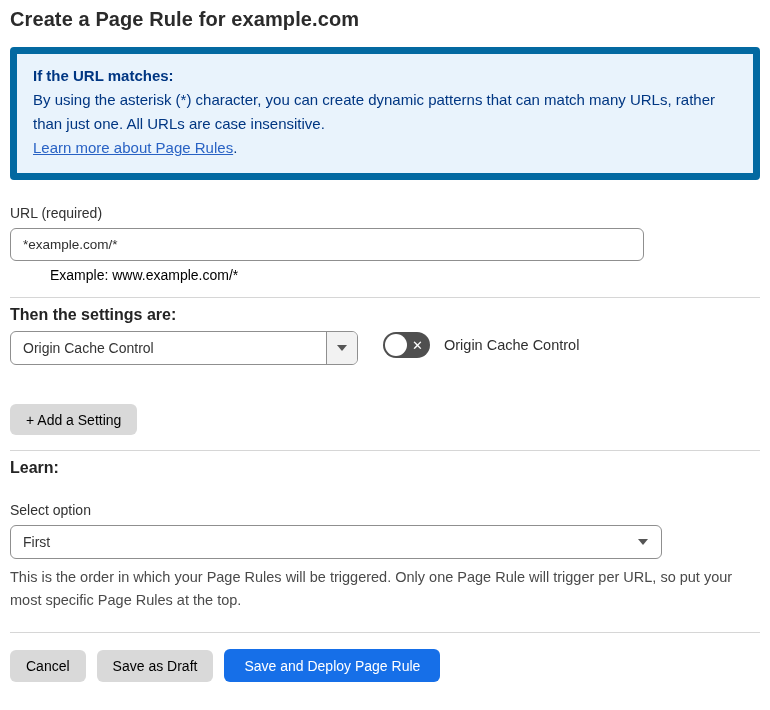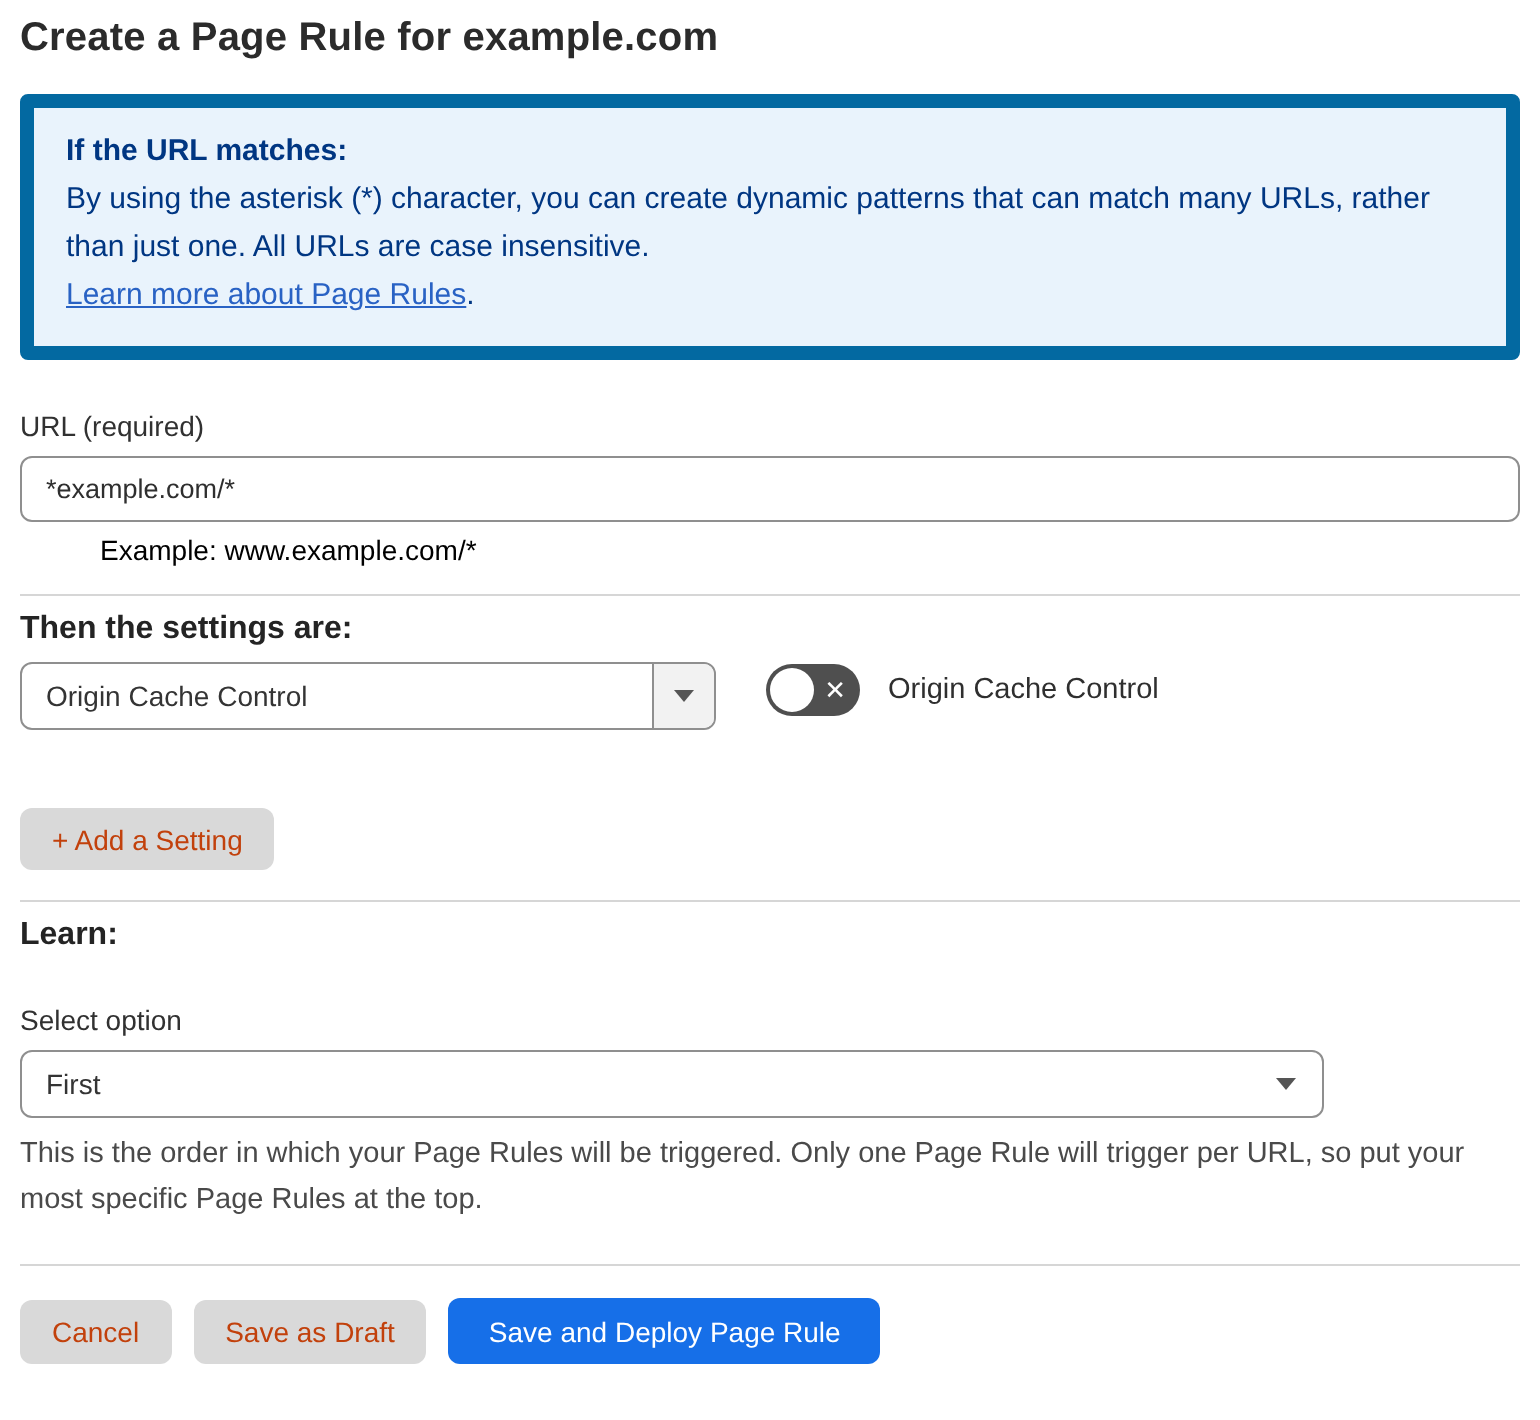--- a/index.html
+++ b/index.html
@@ -35,21 +35,21 @@
   .info-link-suffix { color: #003682; }
 
   .field-label {
     margin-top: 25px;
     font-size: 14px;
     color: #313131;
   }
   .text-input {
     display: block;
     margin-top: 7px;
-    width: 750px;
+    width: 634px;
     height: 33px;
     border: 1px solid #8f8f8f;
     border-radius: 6px;
     padding: 0 12px;
     font-size: 13.5px;
     font-family: "Liberation Sans", "DejaVu Sans", sans-serif;
     color: #2f2f2f;
     background: #fff;
     outline: none;
   }
@@ -155,21 +155,21 @@
 
   .btn {
     font-family: "Liberation Sans", "DejaVu Sans", sans-serif;
     font-size: 14px;
     border: none;
     border-radius: 6px;
     height: 32px;
     padding: 0 16px;
     cursor: pointer;
   }
-  .btn.gray { background: #d9d9d9; color: #c2410c; }
+  .btn.gray { background: #d9d9d9; color: #000000; }
   .btn.blue { background: #166fe8; color: #ffffff; padding: 0 20px; height: 33px; }
   .add-setting-btn { margin-top: 39px; height: 31px; }
 
   .footer {
     margin-top: 16px;
     display: flex;
     align-items: center;
     gap: 11px;
   }
 </style>

